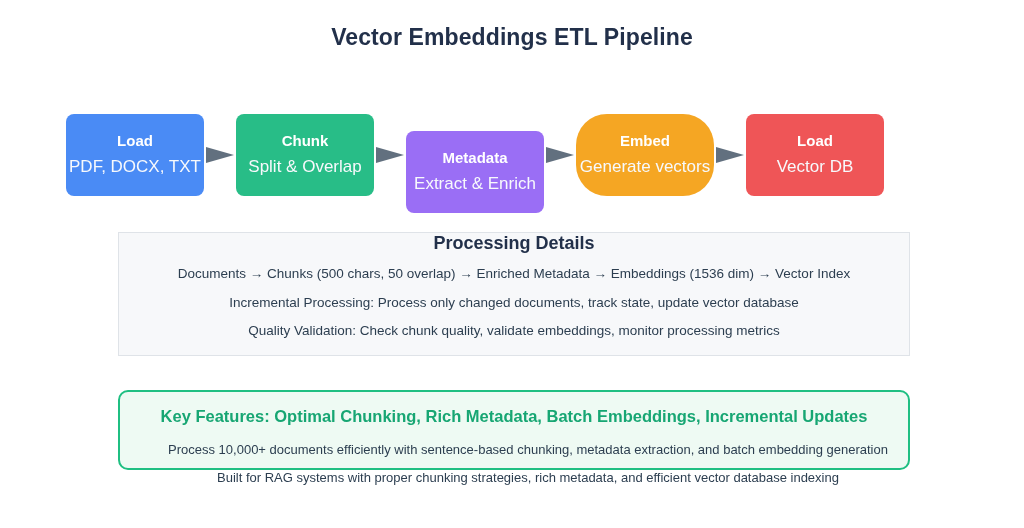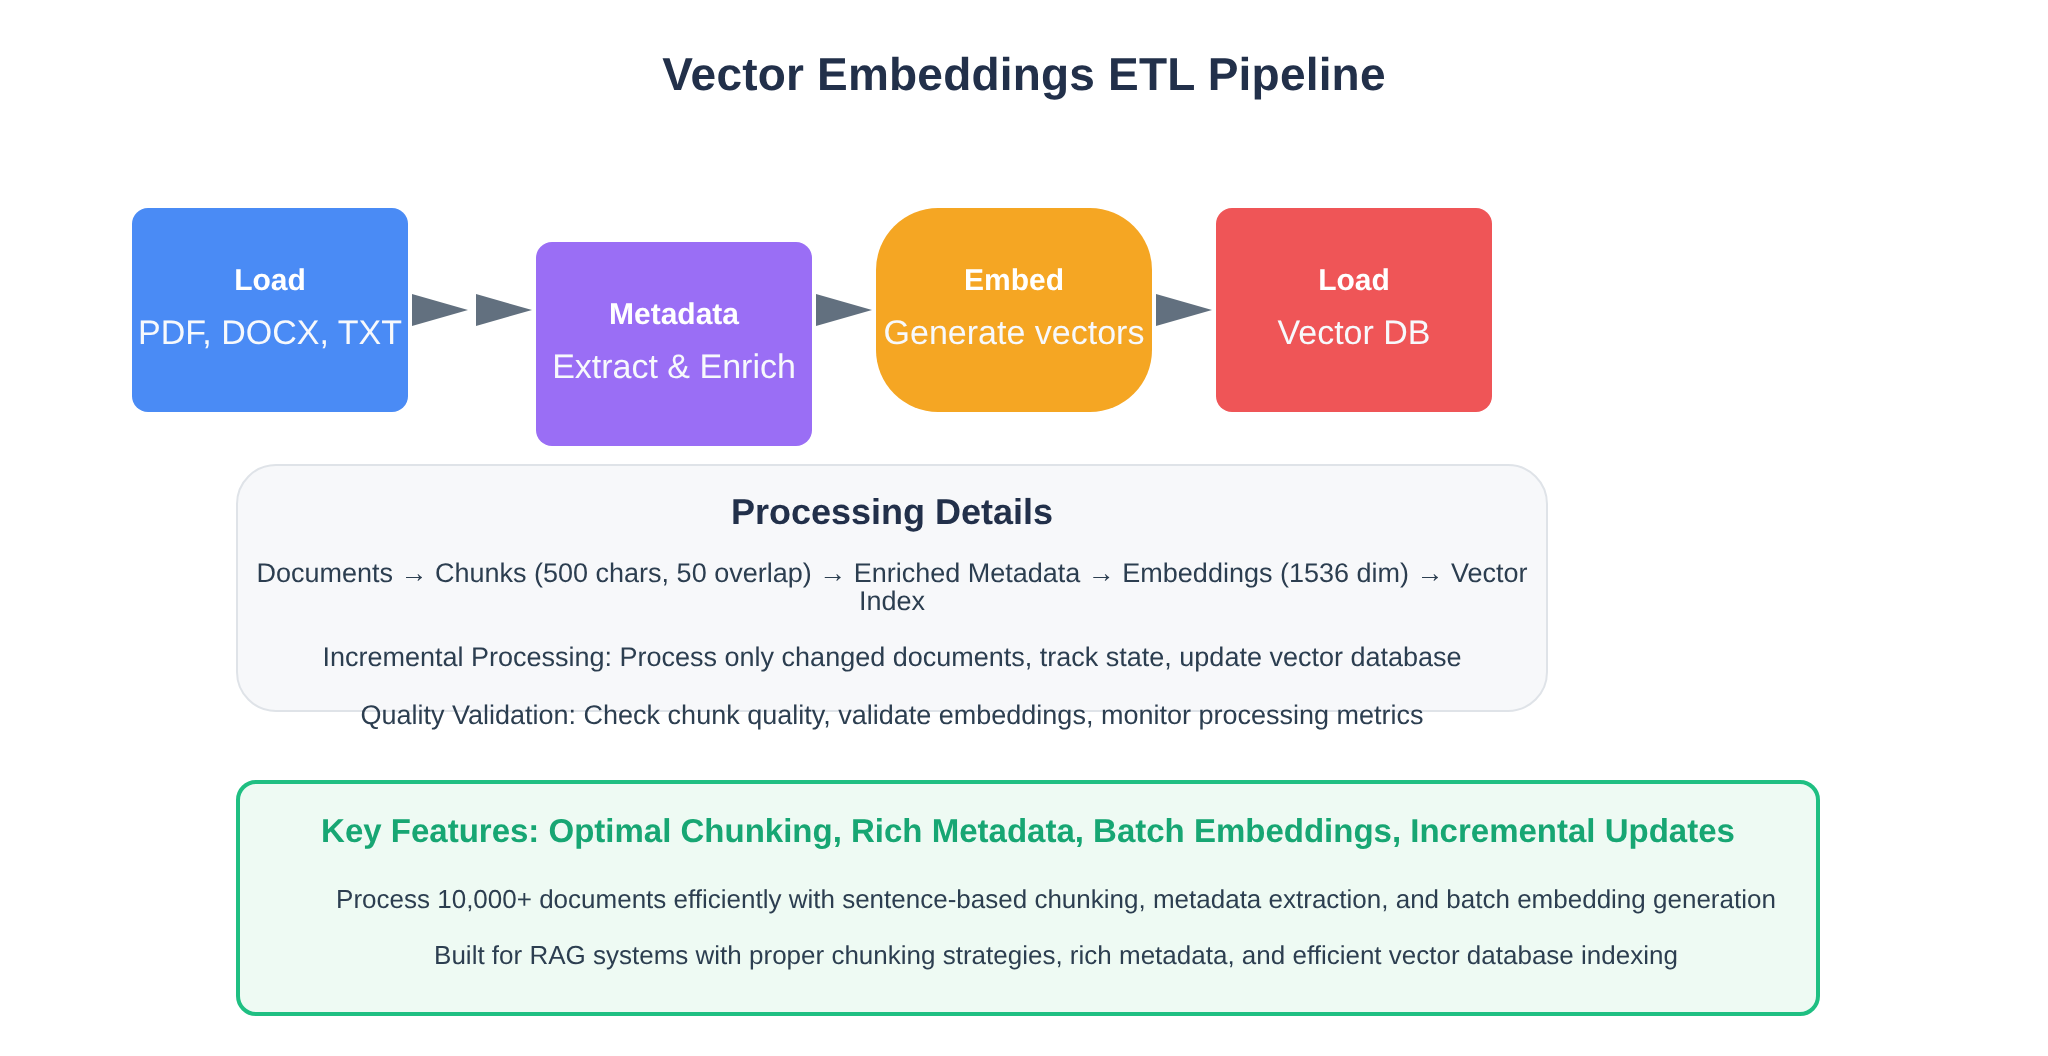--- a/index.html
+++ b/index.html
@@ -39,21 +39,21 @@
     position: absolute;
     top: 115px;
     left: 66px;
     width: 892px;
     height: 80px;
     display: flex;
     align-items: center;
   }
   .stage {
     width: 138px;
-    height: 102px;
+    height: 82px;
     border-radius: 8px;
     display: flex;
     flex-direction: column;
     align-items: center;
     justify-content: center;
     flex: 0 0 auto;
     box-sizing: border-box;
   }
   .stage-title {
     font-size: 15px;
@@ -81,26 +81,25 @@
   }
 
   
   .panel {
     position: absolute;
     box-sizing: border-box;
   }
   .panel-details {
     left: 118px;
     top: 232px;
-    width: 656px;
+    width: 792px;
     height: 124px;
     background: #f7f8fa;
     border: 1px solid #dfe3e8;
-    border-radius: 20px;
-    padding-top: 13px;
+    border-radius: 0;
   }
   .panel-heading {
     text-align: center;
     font-size: 18px;
     font-weight: bold;
     color: #22304a;
     margin-bottom: 13px;
   }
   .panel-line {
     text-align: center;
@@ -108,21 +107,21 @@
     color: #2c3e50;
     line-height: 1.0;
     margin-bottom: 15px;
   }
   .panel-line:last-child { margin-bottom: 0; }
 
   .panel-features {
     left: 118px;
     top: 390px;
     width: 792px;
-    height: 118px;
+    height: 80px;
     background: #eefaf3;
     border: 2px solid #1fbf82;
     border-radius: 10px;
     padding-top: 15px;
   }
   .features-heading {
     text-align: center;
     font-size: 16.5px;
     font-weight: bold;
     color: #17a673;
@@ -151,20 +150,24 @@
       <div class="stage-title">Load</div>
       <div class="stage-sub">PDF, DOCX, TXT</div>
     </div>
 
     <div class="connector">
       <svg viewBox="0 0 32 24" xmlns="http://www.w3.org/2000/svg" aria-hidden="true">
         <polygon points="2,4 30,12 2,20" fill="#62707f"></polygon>
       </svg>
     </div>
 
+    <div class="stage" style="background: rgb(40, 189, 135);">
+      <div class="stage-title">Chunk</div>
+      <div class="stage-sub">Split &amp; Overlap</div>
+    </div>
 
     <div class="connector">
       <svg viewBox="0 0 32 24" xmlns="http://www.w3.org/2000/svg" aria-hidden="true">
         <polygon points="2,4 30,12 2,20" fill="#62707f"></polygon>
       </svg>
     </div>
 
     <div class="stage" style="background: rgb(154, 110, 245); margin-top: 34px;">
       <div class="stage-title">Metadata</div>
       <div class="stage-sub">Extract &amp; Enrich</div>

